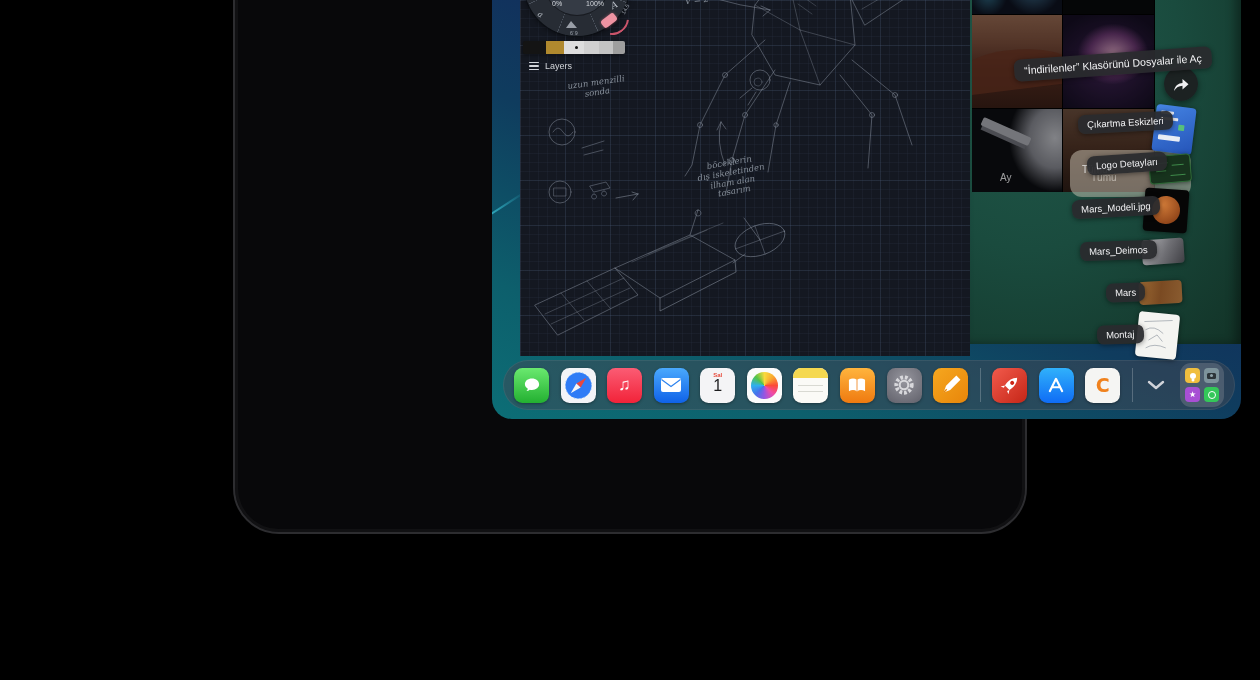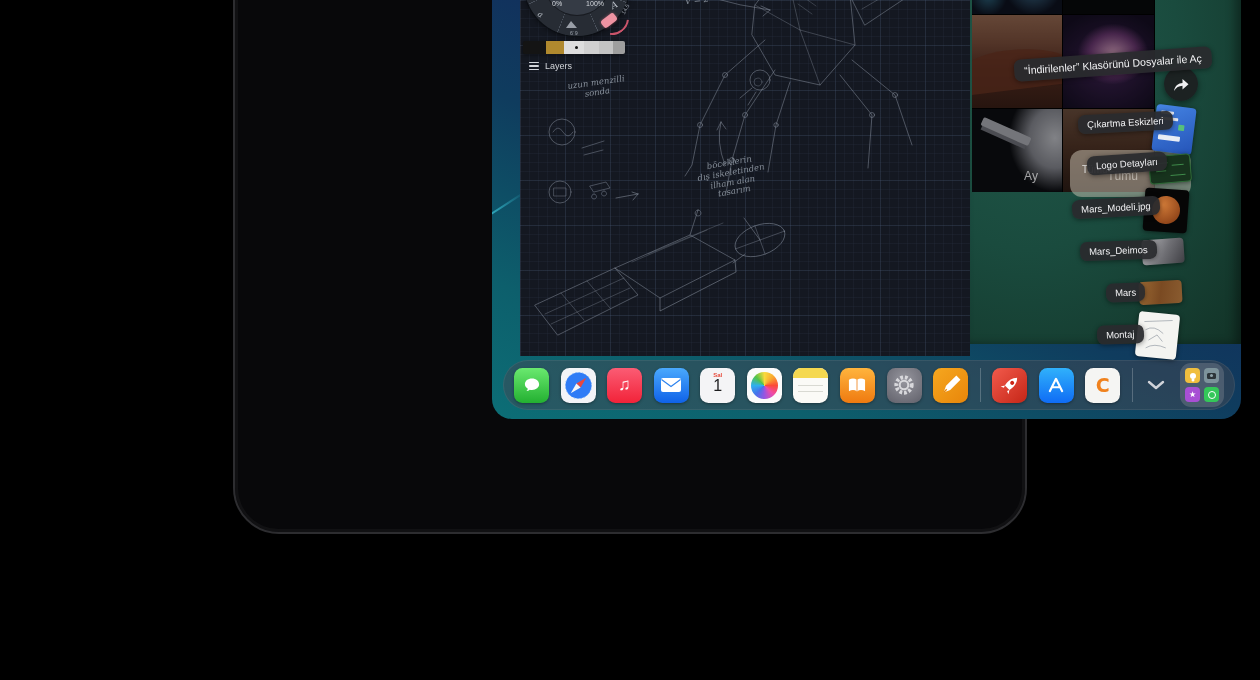--- a/index.html
+++ b/index.html
@@ -58,21 +58,21 @@
     line-height:1.15;text-align:center;opacity:.85;}
 
   
   .files{position:absolute;left:478px;top:0;width:271px;height:434px;
     background:radial-gradient(130% 110% at 22% 32%,#215a4b 0%,#1a4b3e 42%,#133529 82%,#0e2a20 100%);
     box-shadow:inset -6px 0 10px rgba(0,0,0,.35);}
   .pgrid{position:absolute;left:480px;top:0;width:183px;height:282px;display:grid;
     grid-template-columns:90px 91px;grid-template-rows:104px 93px 83px;gap:1px;background:#000;}
   .pcell{position:relative;overflow:hidden;}
   .pcell .dim{position:absolute;inset:0;background:rgba(4,7,11,.38);}
-  .alabel{position:absolute;left:0;bottom:9px;width:100%;text-align:center;color:rgba(255,255,255,.6);font-size:12px;padding-left:28px;}
+  .alabel{position:absolute;left:0;bottom:9px;width:100%;color:rgba(255,255,255,.6);font-size:10px;padding-left:28px;}
   .c-neb1{background:#0c0f1c;
     background-image:radial-gradient(55% 45% at 32% 42%,rgba(190,110,135,.85),transparent 70%),
       radial-gradient(45% 40% at 68% 72%,rgba(85,155,195,.75),transparent 72%),
       radial-gradient(28% 26% at 18% 82%,rgba(70,170,205,.55),transparent 75%);}
   .c-mars{background:#050505;}
   .c-mars:after{content:"";position:absolute;left:12px;top:16px;width:66px;height:66px;border-radius:50%;
     background:radial-gradient(circle at 38% 32%,#d88040,#a85020 55%,#6e2f12 90%);}
   .c-surface{background:linear-gradient(180deg,#a06e53 0%,#82503a 30%,#5c2f20 58%,#3c1d12 100%);}
   .c-surface:after{content:"";position:absolute;left:-8px;top:34px;width:110px;height:40px;background:#4a2418;
     transform:rotate(-7deg);border-radius:40% 60% 0 0;opacity:.8;}

